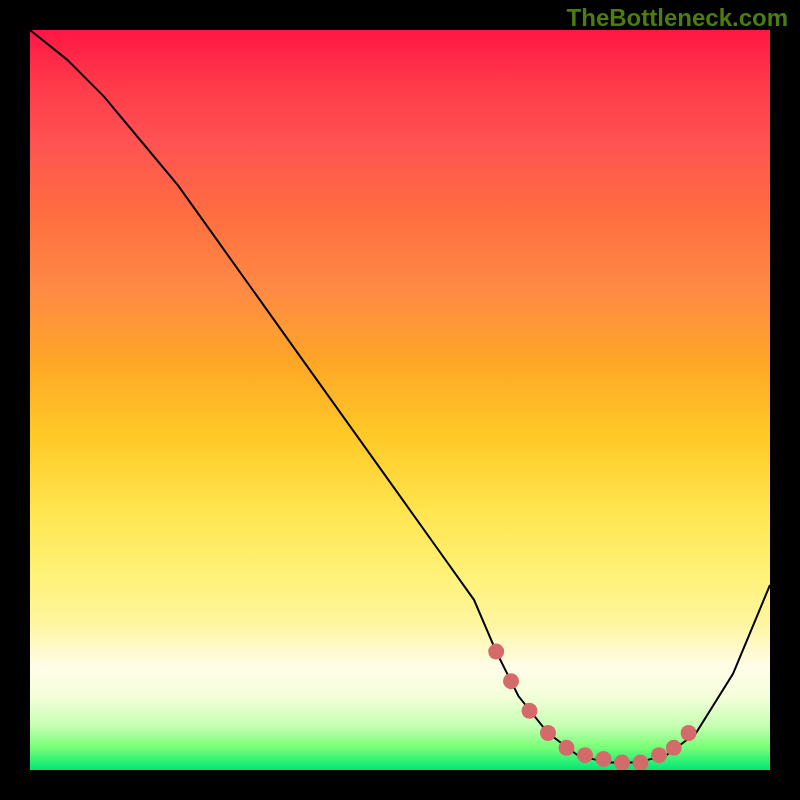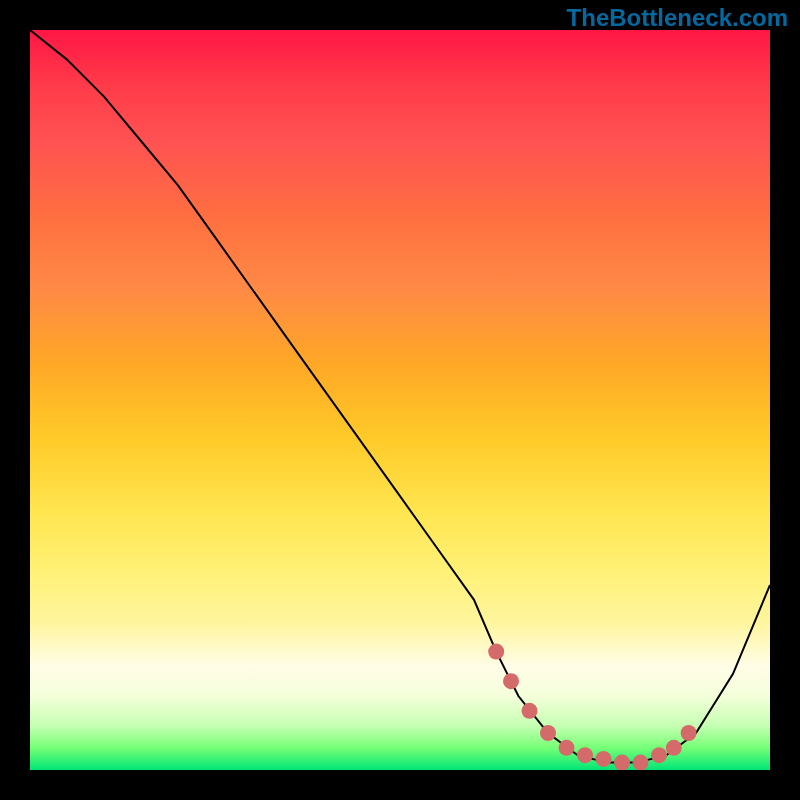--- a/index.html
+++ b/index.html
@@ -10,21 +10,21 @@
     position: relative;
     overflow: hidden;
   }
   .watermark {
     position: absolute;
     top: 4px;
     right: 12px;
     font-family: Arial, sans-serif;
     font-size: 24px;
     font-weight: bold;
-    color: #0369a1;
+    color: #4d7c0f;
     z-index: 10;
   }
   .chart-container {
     position: absolute;
     left: 30px;
     top: 30px;
     width: 740px;
     height: 740px;
   }
   .gradient-bg {

